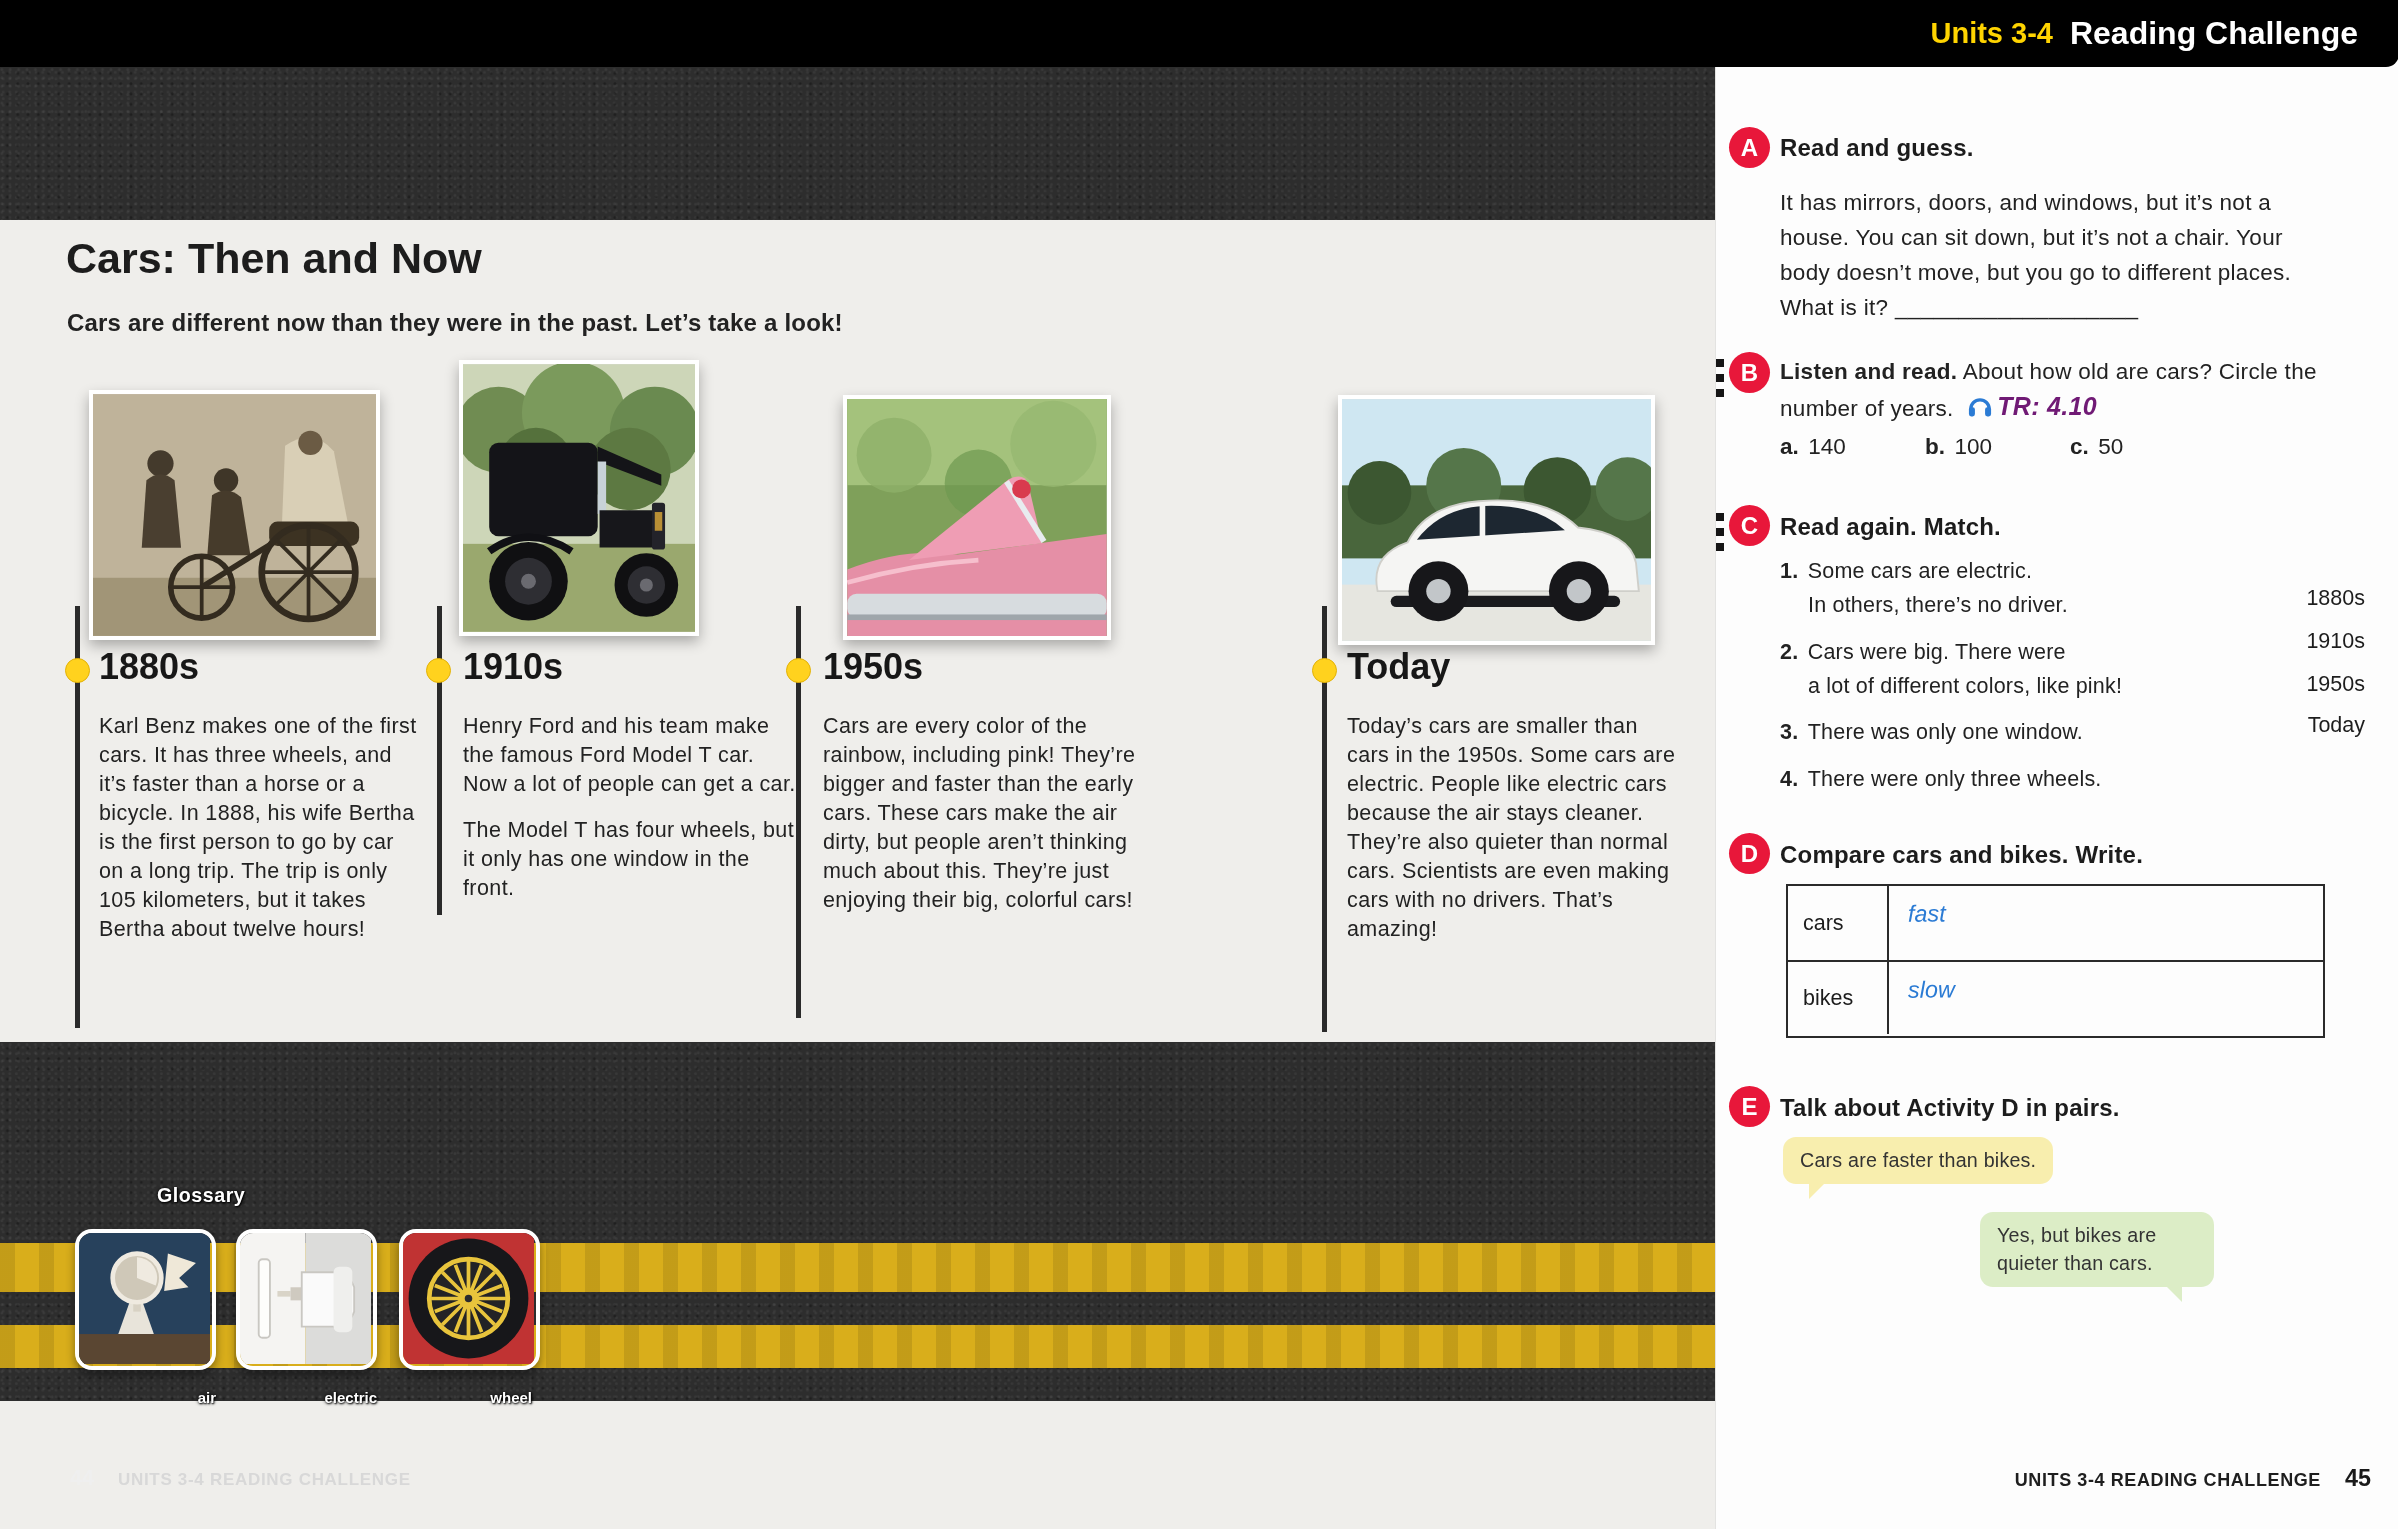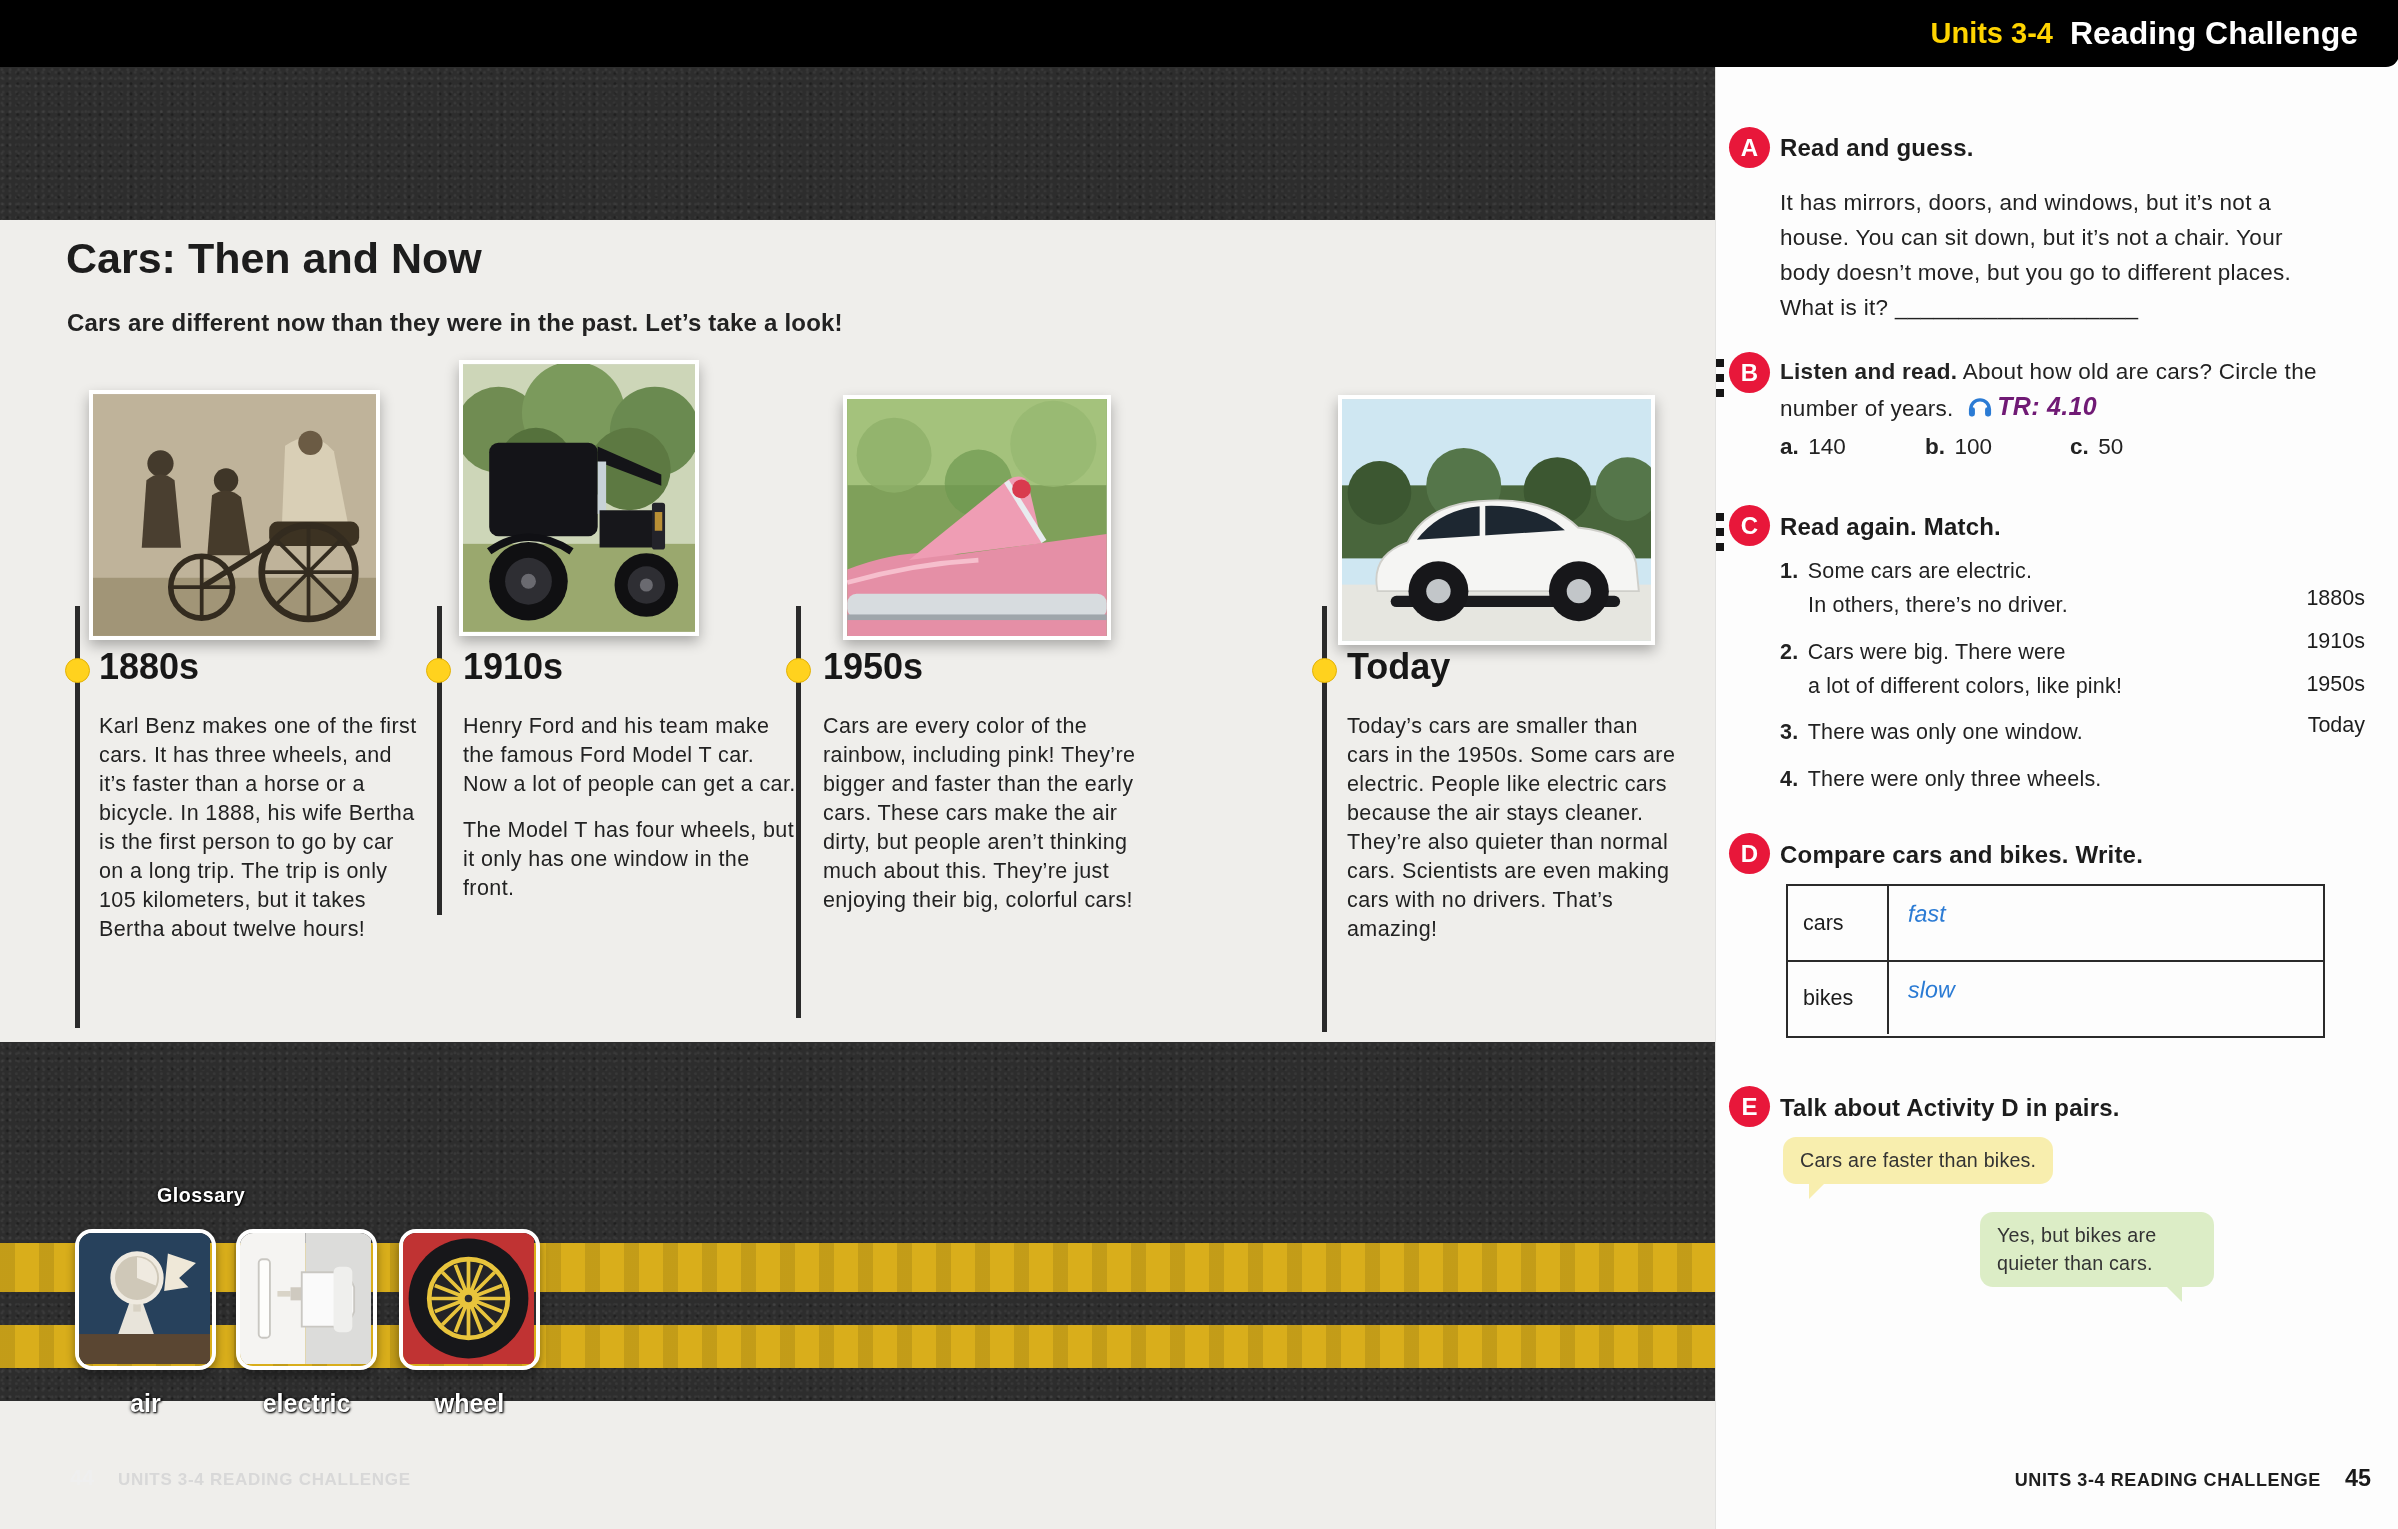--- a/index.html
+++ b/index.html
@@ -39,21 +39,21 @@
   .tl-dot { position:absolute; width:25px; height:25px; border-radius:50%;
     background:#ffd21e; border:1.9px solid #e3b207; }
   .era { position:absolute; font-size:36px; font-weight:bold; color:#171717; }
   .era-text { position:absolute; font-size:21.5px; line-height:29px; color:#222; letter-spacing:0.4px; }
   .era-text p + p { margin-top:17px; }
 
   .gloss-title { position:absolute; font-size:19.7px; font-weight:bold; color:#fff; letter-spacing:0.5px;
     text-shadow:0 0 3.7px #000, 0.9px 0.9px 1.9px #000; }
   .gloss-card { position:absolute; width:141px; height:141px; border:4.7px solid #fff;
     border-radius:17px; overflow:hidden; box-shadow:0 4.7px 9.4px rgba(0,0,0,.4); }
-  .gloss-word { position:absolute; width:141px; text-align:center; font-size:25px; font-weight:bold;
+  .gloss-word { position:absolute; width:141px; text-align:right; font-size:15px; font-weight:bold;
     color:#fff; text-shadow:0 0 3.7px #000, 0.9px 0.9px 1.9px #000; }
 
   .footer-left { position:absolute; left:70px; top:1399px; display:flex; gap:24px; align-items:baseline; }
   .footer-left .pg { color:#efefef; font-size:21.5px; font-weight:bold; }
   .footer-left .lbl { color:#d8d8d8; font-size:17px; font-weight:bold; letter-spacing:0.7px; }
 
   
   .right-page { position:absolute; left:1715px; top:67px; width:684px; height:1463px;
     background:#fdfdfd; border-left:0.9px solid #e3e3e1; }
   .badge { position:absolute; width:41px; height:41px; border-radius:50%; background:#e8173a;
@@ -262,21 +262,21 @@
           <circle cx="70" cy="70" r="42" fill="#232326" stroke="#e8c43c" stroke-width="5"></circle>
           <g stroke="#e8c43c" stroke-width="4">
             <path d="M70 30 V110 M30 70 H110 M42 42 L98 98 M98 42 L42 98 M34 56 L106 84 M34 84 L106 56 M56 34 L84 106 M84 34 L56 106"></path>
           </g>
           <circle cx="70" cy="70" r="11" fill="#e8c43c"></circle>
           <circle cx="70" cy="70" r="4" fill="#2a2a2e"></circle>
         </svg>
       </div>
       <div class="gloss-word" style="left:75px; top:347px;">air</div>
       <div class="gloss-word" style="left:236px; top:347px;">electric</div>
-      <div class="gloss-word" style="left:399px; top:347px;">wheel</div>
+      <div class="gloss-word" style="left:391px; top:347px;">wheel</div>
     </div>
 
     <div class="footer-left">
       <span class="pg">44</span>
       <span class="lbl">UNITS 3-4  READING CHALLENGE</span>
     </div>
   </section>
 
   <aside class="right-page">
 

